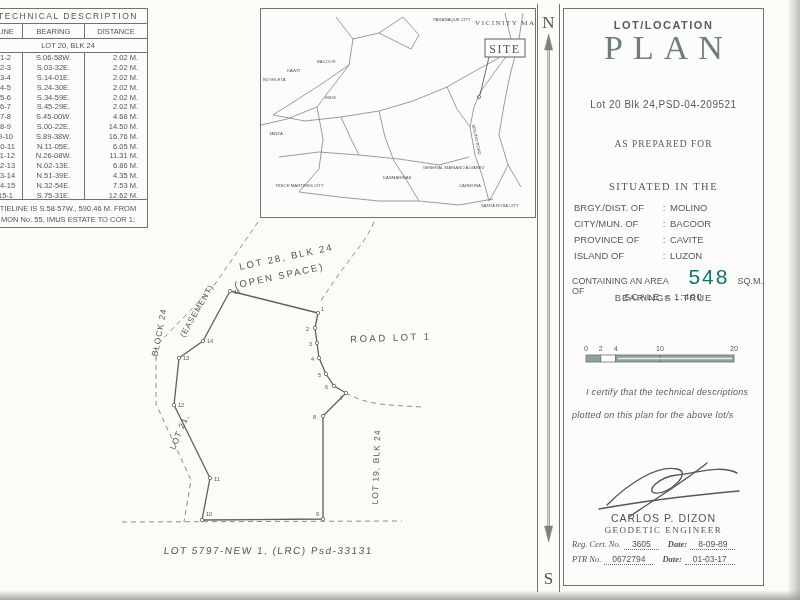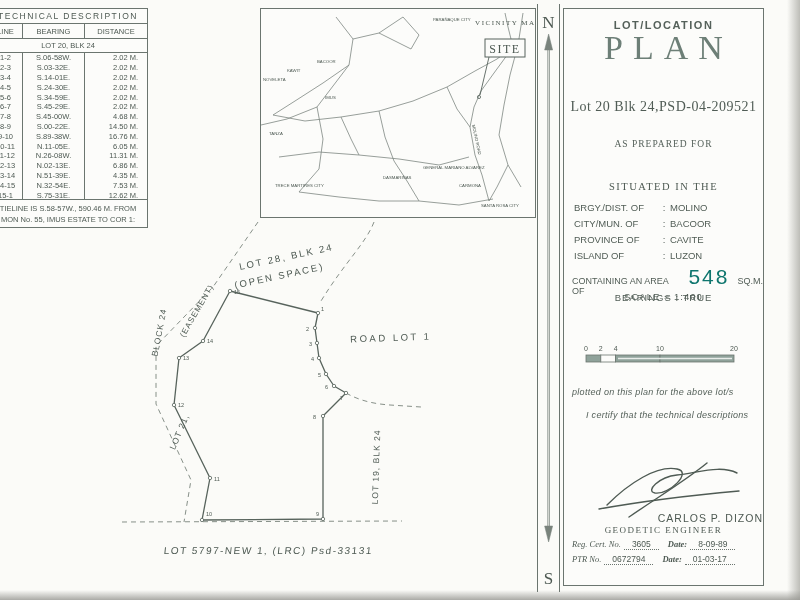--- a/index.html
+++ b/index.html
@@ -21,32 +21,32 @@
   .tt-row .c-dist{text-align:right;padding-right:9px;}
   .tie-note{border:1px solid #6b756f;background:#fcfcfa;font-size:7.5px;line-height:11px;padding:3px 2px 2px;text-align:center;}
 
   
   .vmap{border:1px solid #6b756f;background:#fcfcfa;}
 
   
   .panel{border:1px solid #6b756f;background:#fcfcfa;}
   .p-lotloc{width:100%;text-align:center;font-size:11px;font-weight:bold;letter-spacing:1.5px;color:#55615a;}
   .p-plan{width:100%;text-align:center;font-family:"Liberation Serif",serif;font-size:34px;letter-spacing:10px;color:#6d7f77;text-indent:10px;}
-  .p-lotline{width:100%;text-align:center;font-size:14px;letter-spacing:0.5px;color:#505c55;font-family:Liberation Serif, serif;}
+  .p-lotline{width:100%;text-align:center;font-size:10px;letter-spacing:0.5px;color:#505c55;}
   .p-project{width:100%;text-align:center;font-family:"Liberation Serif",serif;font-size:14.5px;color:#4d5952;}
   .p-small-serif{width:100%;text-align:center;font-family:"Liberation Serif",serif;font-size:9.5px;letter-spacing:1px;color:#55615a;}
   .p-situated{width:100%;text-align:center;font-family:"Liberation Serif",serif;font-size:10.5px;letter-spacing:1.5px;color:#4d5952;}
   .p-field{display:flex;font-size:9.5px;height:16px;align-items:center;color:#505c55;}
   .p-field .lbl{width:84px;}
   .p-field .col{width:12px;text-align:center;}
   .p-area{display:flex;align-items:baseline;font-size:9px;color:#505c55;}
   .p-area .big{font-size:21px;letter-spacing:2px;color:#0f766e;}
   .p-center{width:100%;text-align:center;font-size:9.5px;letter-spacing:1px;color:#505c55;}
   .p-cert{font-style:italic;font-size:9px;letter-spacing:0.3px;color:#55615a;line-height:1;}
-  .p-name{width:100%;text-align:right;font-size:10.5px;letter-spacing:1px;color:#4d5952;}
+  .p-name{width:100%;text-align:center;font-size:10.5px;letter-spacing:1px;color:#4d5952;}
   .p-eng{width:100%;text-align:center;font-family:"Liberation Serif",serif;font-size:9px;letter-spacing:1.5px;color:#4d5952;}
   .p-reg{display:flex;align-items:baseline;font-family:"Liberation Serif",serif;font-style:italic;font-size:8.5px;color:#4d5952;white-space:nowrap;}
   .p-reg .dot{border-bottom:1px dotted #6b756f;padding:0 8px;margin:0 3px;font-style:normal;font-family:"Liberation Sans",sans-serif;}
   .p-reg .dlbl{margin-left:6px;font-weight:bold;}
 
   
   .edge-r{background:linear-gradient(to right,rgba(170,170,165,0),rgba(168,168,162,0.75));}
   .edge-b{background:linear-gradient(to bottom,rgba(170,170,165,0),rgba(150,150,145,0.8));}
 
   svg text{fill:#4d5952;}
@@ -313,22 +313,22 @@
       <text x="152" y="9">20</text>
     </g>
     <rect x="4" y="13" width="14.8" height="7" fill="#8fa29a" stroke="#6b756f" stroke-width="0.8"></rect>
     <rect x="18.8" y="13" width="14.8" height="7" fill="#fcfcfa" stroke="#6b756f" stroke-width="0.8"></rect>
     <rect x="33.6" y="13" width="44.4" height="7" fill="#8fa29a" stroke="#6b756f" stroke-width="0.8"></rect>
     <rect x="78" y="13" width="74" height="7" fill="#8fa29a" stroke="#6b756f" stroke-width="0.8"></rect>
     <line x1="36" y1="16.5" x2="150" y2="16.5" stroke="#e8ece9" stroke-width="1.5"></line>
   </svg>
 
   <div class="abs" style="top:372px;left:8px;right:8px;">
+    <div class="p-cert" style="text-indent:14px;line-height:23px;">I certify that the technical descriptions</div>
     <div class="p-cert" style="line-height:23px;">plotted on this plan for the above lot/s</div>
-    <div class="p-cert" style="text-indent:14px;line-height:23px;">I certify that the technical descriptions</div>
   </div>
 
   <svg class="abs" style="left:25px;top:448px;" width="160" height="62" viewBox="0 0 160 62">
     <g fill="none" stroke="#4f5b54" stroke-width="1.4" stroke-linecap="round">
       <path d="M18,48 C40,26 68,8 88,12 C104,15 80,38 66,36 C56,34 70,20 88,18 C112,15 132,8 148,16"></path>
       <path d="M10,52 C55,44 105,38 150,34"></path>
       <path d="M40,60 C66,42 96,24 118,6"></path>
     </g>
   </svg>
 

